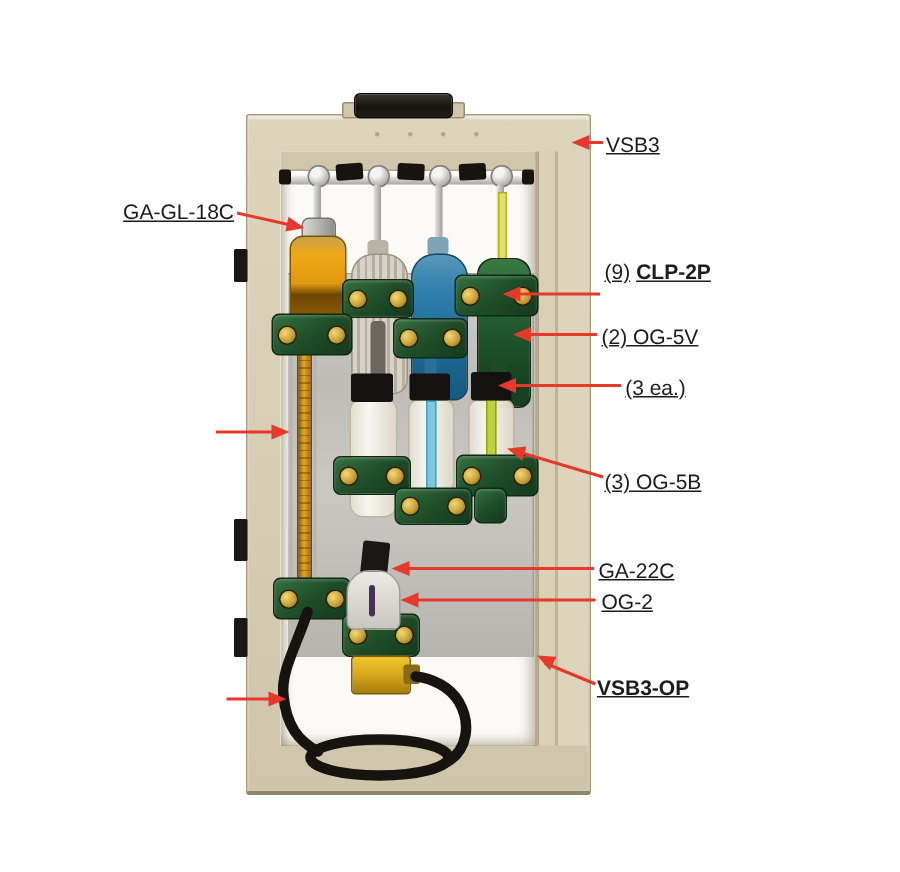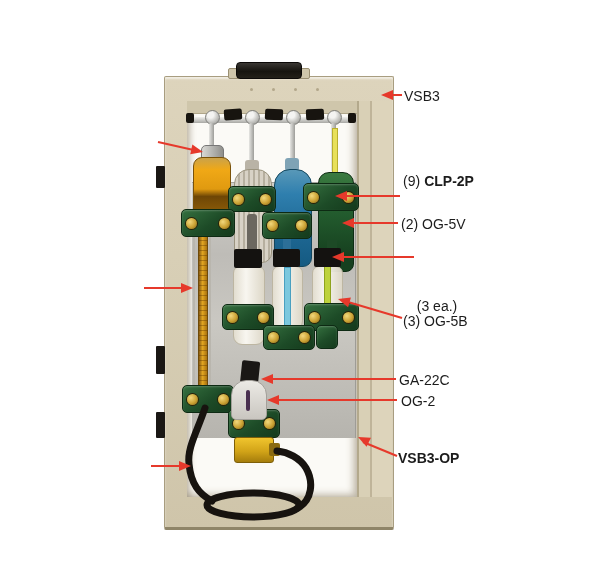--- a/index.html
+++ b/index.html
@@ -91,21 +91,21 @@
   .ga22c{position:absolute;left:241px;top:361px;width:18px;height:25px;background:#1a1715;border-radius:2px;transform:rotate(6deg);}
   .og2-glass{position:absolute;left:231px;top:380px;width:34px;height:38px;border-radius:15px 15px 5px 5px;
     background:linear-gradient(180deg,#eceae5,#c9c6c0);border:1px solid #a3a09a;}
   .og2-slit{position:absolute;left:246px;top:390px;width:4px;height:21px;background:#4a3050;border-radius:2px;}
   .brass-fitting{position:absolute;left:234px;top:437px;width:38px;height:24px;border-radius:3px;
     background:linear-gradient(180deg,#f0c52e,#d2a418 55%,#a57d0c);border:1px solid #7e5f08;}
   .brass-knob{position:absolute;left:269px;top:443px;width:11px;height:13px;background:#8a6a10;border-radius:2px;}
   
   .overlay{position:absolute;left:0;top:0;width:600px;height:581px;pointer-events:none;}
   
-  .lbl{position:absolute;font-size:14px;line-height:18px;white-space:nowrap;}
+  .lbl{position:absolute;font-size:14px;line-height:18px;white-space:nowrap;text-decoration:underline;}
   .lbl.b{font-weight:700;}
   .lbl .bold{font-weight:700;margin-left:4px;}
   .lbl.center{text-align:center;white-space:normal;}
   .lbl.right{text-align:right;}
 </style>
 </head>
 <body>
 
 <div class="stage">
 
@@ -259,24 +259,25 @@
         <line x1="397" y1="400" x2="278" y2="400"></line>
         <polygon points="0,0 -12,-5 -12,5" transform="translate(267,400) rotate(180)" stroke="none"></polygon>
       </g>
       <g>
         <line x1="397" y1="456" x2="363" y2="442"></line>
         <polygon points="0,0 -12,-5 -12,5" transform="translate(358,437) rotate(206)" stroke="none"></polygon>
       </g>
     </g>
   </svg>
 
+  <div class="lbl right" style="left:64px;top:132px;width:92px;">GA-GL-18C</div>
   <div class="lbl" style="left:404px;top:87px;">VSB3</div>
   <div class="lbl" style="left:403px;top:172px;"><span>(9)</span><span class="bold">CLP-2P</span></div>
   <div class="lbl" style="left:401px;top:215px;">(2) OG-5V</div>
-  <div class="lbl center" style="left:376px;top:249px;width:122px;margin-top:48px;">
+  <div class="lbl center" style="left:376px;top:249px;width:122px;">
     <div>(3 ea.)</div>
   </div>
   <div class="lbl" style="left:403px;top:312px;">(3) OG-5B</div>
   <div class="lbl" style="left:399px;top:371px;">GA-22C</div>
   <div class="lbl" style="left:401px;top:392px;">OG-2</div>
   <div class="lbl b" style="left:398px;top:449px;">VSB3-OP</div>
 
 </div>
 
 </body></html>

